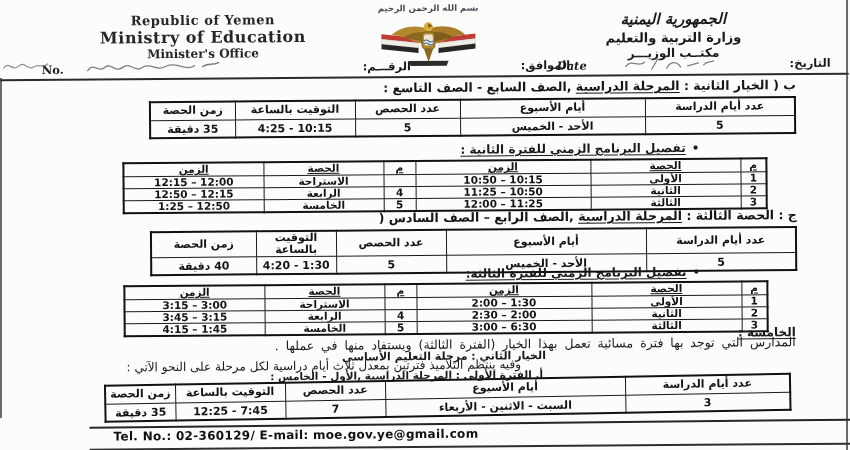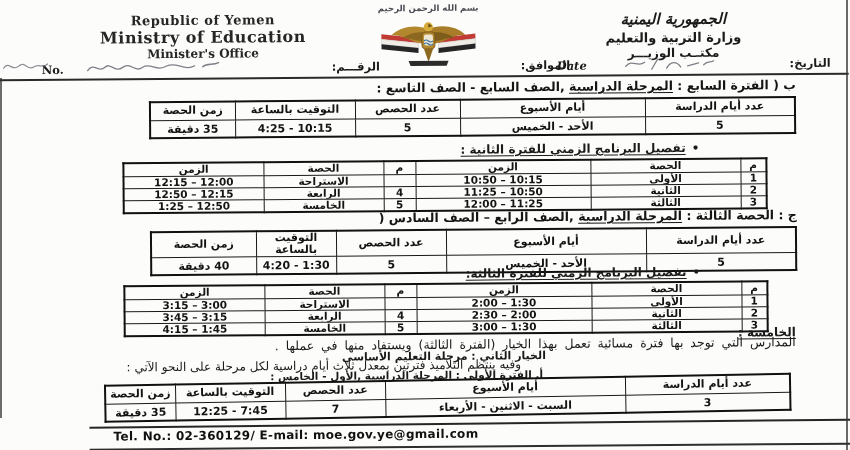--- a/index.html
+++ b/index.html
@@ -36,21 +36,21 @@
   .detail-title .b{margin-left:6px;}
 
   
   table{border-collapse:collapse;direction:rtl;font-weight:bold;color:#141414;position:absolute;table-layout:fixed;}
   th,td{border:1.3px solid #1a1a1a;text-align:center;padding:0 2px;overflow:hidden;}
   table{border:2px solid #111;}
   .t-sum{font-size:11px;}
   .t-sum th{height:17px;line-height:1.1;}
   .t-sum td{height:16px;}
   .t-det{font-size:10.5px;}
-  .t-det th{height:12px;line-height:1.05;}
+  .t-det th{height:12px;line-height:1.05;text-decoration:underline;}
   .t-det td{height:11px;line-height:1.05;}
   .num{direction:ltr;unicode-bidi:isolate;}
 
   
   .note-line{position:absolute;direction:rtl;text-align:right;white-space:nowrap;}
   .n-title{font-size:12px;font-weight:bold;text-decoration:underline;text-underline-offset:2px;}
   .n-1{font-size:12.5px;word-spacing:3px;}
   .n-2{font-size:11px;font-weight:bold;}
   .n-3{font-size:12px;}
   .n-4{font-size:10.5px;font-weight:bold;}
@@ -111,37 +111,37 @@
     <div class="ar-block">
       <div class="ar-l1">الجمهورية اليمنية</div>
       <div class="ar-l2">وزارة التربية والتعليم</div>
       <div class="ar-l3">مكتــب الوزيـــر</div>
     </div>
 
     <div class="refrow">
       <span class="lbl-ar" style="right:18px;margin-left:28px;">التاريخ:</span>
       <span class="lbl-en" style="left:558px;font-style:italic;">Date</span>
       <span class="lbl-ar" style="left:522px;">الموافق:</span>
-      <span class="lbl-ar" style="left:333px;">الرقـــم:</span>
+      <span class="lbl-ar" style="left:364px;">الرقـــم:</span>
       <span class="lbl-en" style="left:43px;">No.</span>
 
       <svg class="hw" style="left:623px;top:1px;" width="100" height="17">
         <path d="M4,11 c7,-8 12,2 19,-4 m7,7 l6,-10 m9,9 c4,-7 10,-7 14,-1 m7,-1 l11,-3 m5,2 c3,-4 7,-2 10,-4" stroke="#565664" stroke-width="1.3" fill="none" stroke-linecap="round"></path>
       </svg>
       <svg class="hw" style="left:86px;top:0px;" width="140" height="18">
         <path d="M3,12 c6,-9 11,3 17,-3 c6,-6 10,6 18,0 c8,-6 12,6 20,0 c8,-5 14,5 24,-1 c10,-5 18,6 28,0 m8,1 c5,-4 10,-1 16,-4" stroke="#565664" stroke-width="1.3" fill="none" stroke-linecap="round"></path>
       </svg>
       <svg class="hw" style="left:3px;top:-4px;" width="48" height="20">
         <path d="M2,13 c5,-8 9,4 15,-2 c6,-6 9,5 15,1 c5,-4 9,2 14,-3" stroke="#6a6a76" stroke-width="1.2" fill="none" stroke-linecap="round"></path>
       </svg>
     </div>
   </div>
 
   <div class="h-sec" style="top:80px;">
-    <span>ب ( الفترة السابع : </span><span class="u">المرحلة الدراسية</span><span> ,الصف السابع - الصف التاسع :</span>
+    <span>ب ( الخيار الثانية : </span><span class="u">المرحلة الدراسية</span><span> ,الصف السابع - الصف التاسع :</span>
   </div>
 
   <table class="t-sum" style="top:99px;right:53px;width:645px;">
     <colgroup>
           <col style="width:150px">
           <col style="width:185px">
           <col style="width:105px">
           <col style="width:120px">
           <col style="width:85px">
         </colgroup>
@@ -276,21 +276,21 @@
       <td>2</td>
       <td>الثانية</td>
       <td class="num">2:30 – 2:00</td>
       <td>4</td>
       <td>الرابعة</td>
       <td class="num">3:45 – 3:15</td>
     </tr>
     <tr>
       <td>3</td>
       <td>الثالثة</td>
-      <td class="num">3:00 – 1:30</td>
+      <td class="num">3:00 – 6:30</td>
       <td>5</td>
       <td>الخامسة</td>
       <td class="num">4:15 – 1:45</td>
     </tr>
   </tbody>
       </table>
 
   <div class="note-line n-title" style="top:328px;right:55px;">الخامسة :</div>
   <div class="note-line n-1" style="top:337px;right:55px;">المدارس التي توجد بها فترة مسائية تعمل بهذا الخيار (الفترة الثالثة) ويستفاد منها في عملها .</div>
   <div class="note-line n-2" style="top:350px;right:305px;">الخيار الثاني : مرحلة التعليم الأساسي</div>

